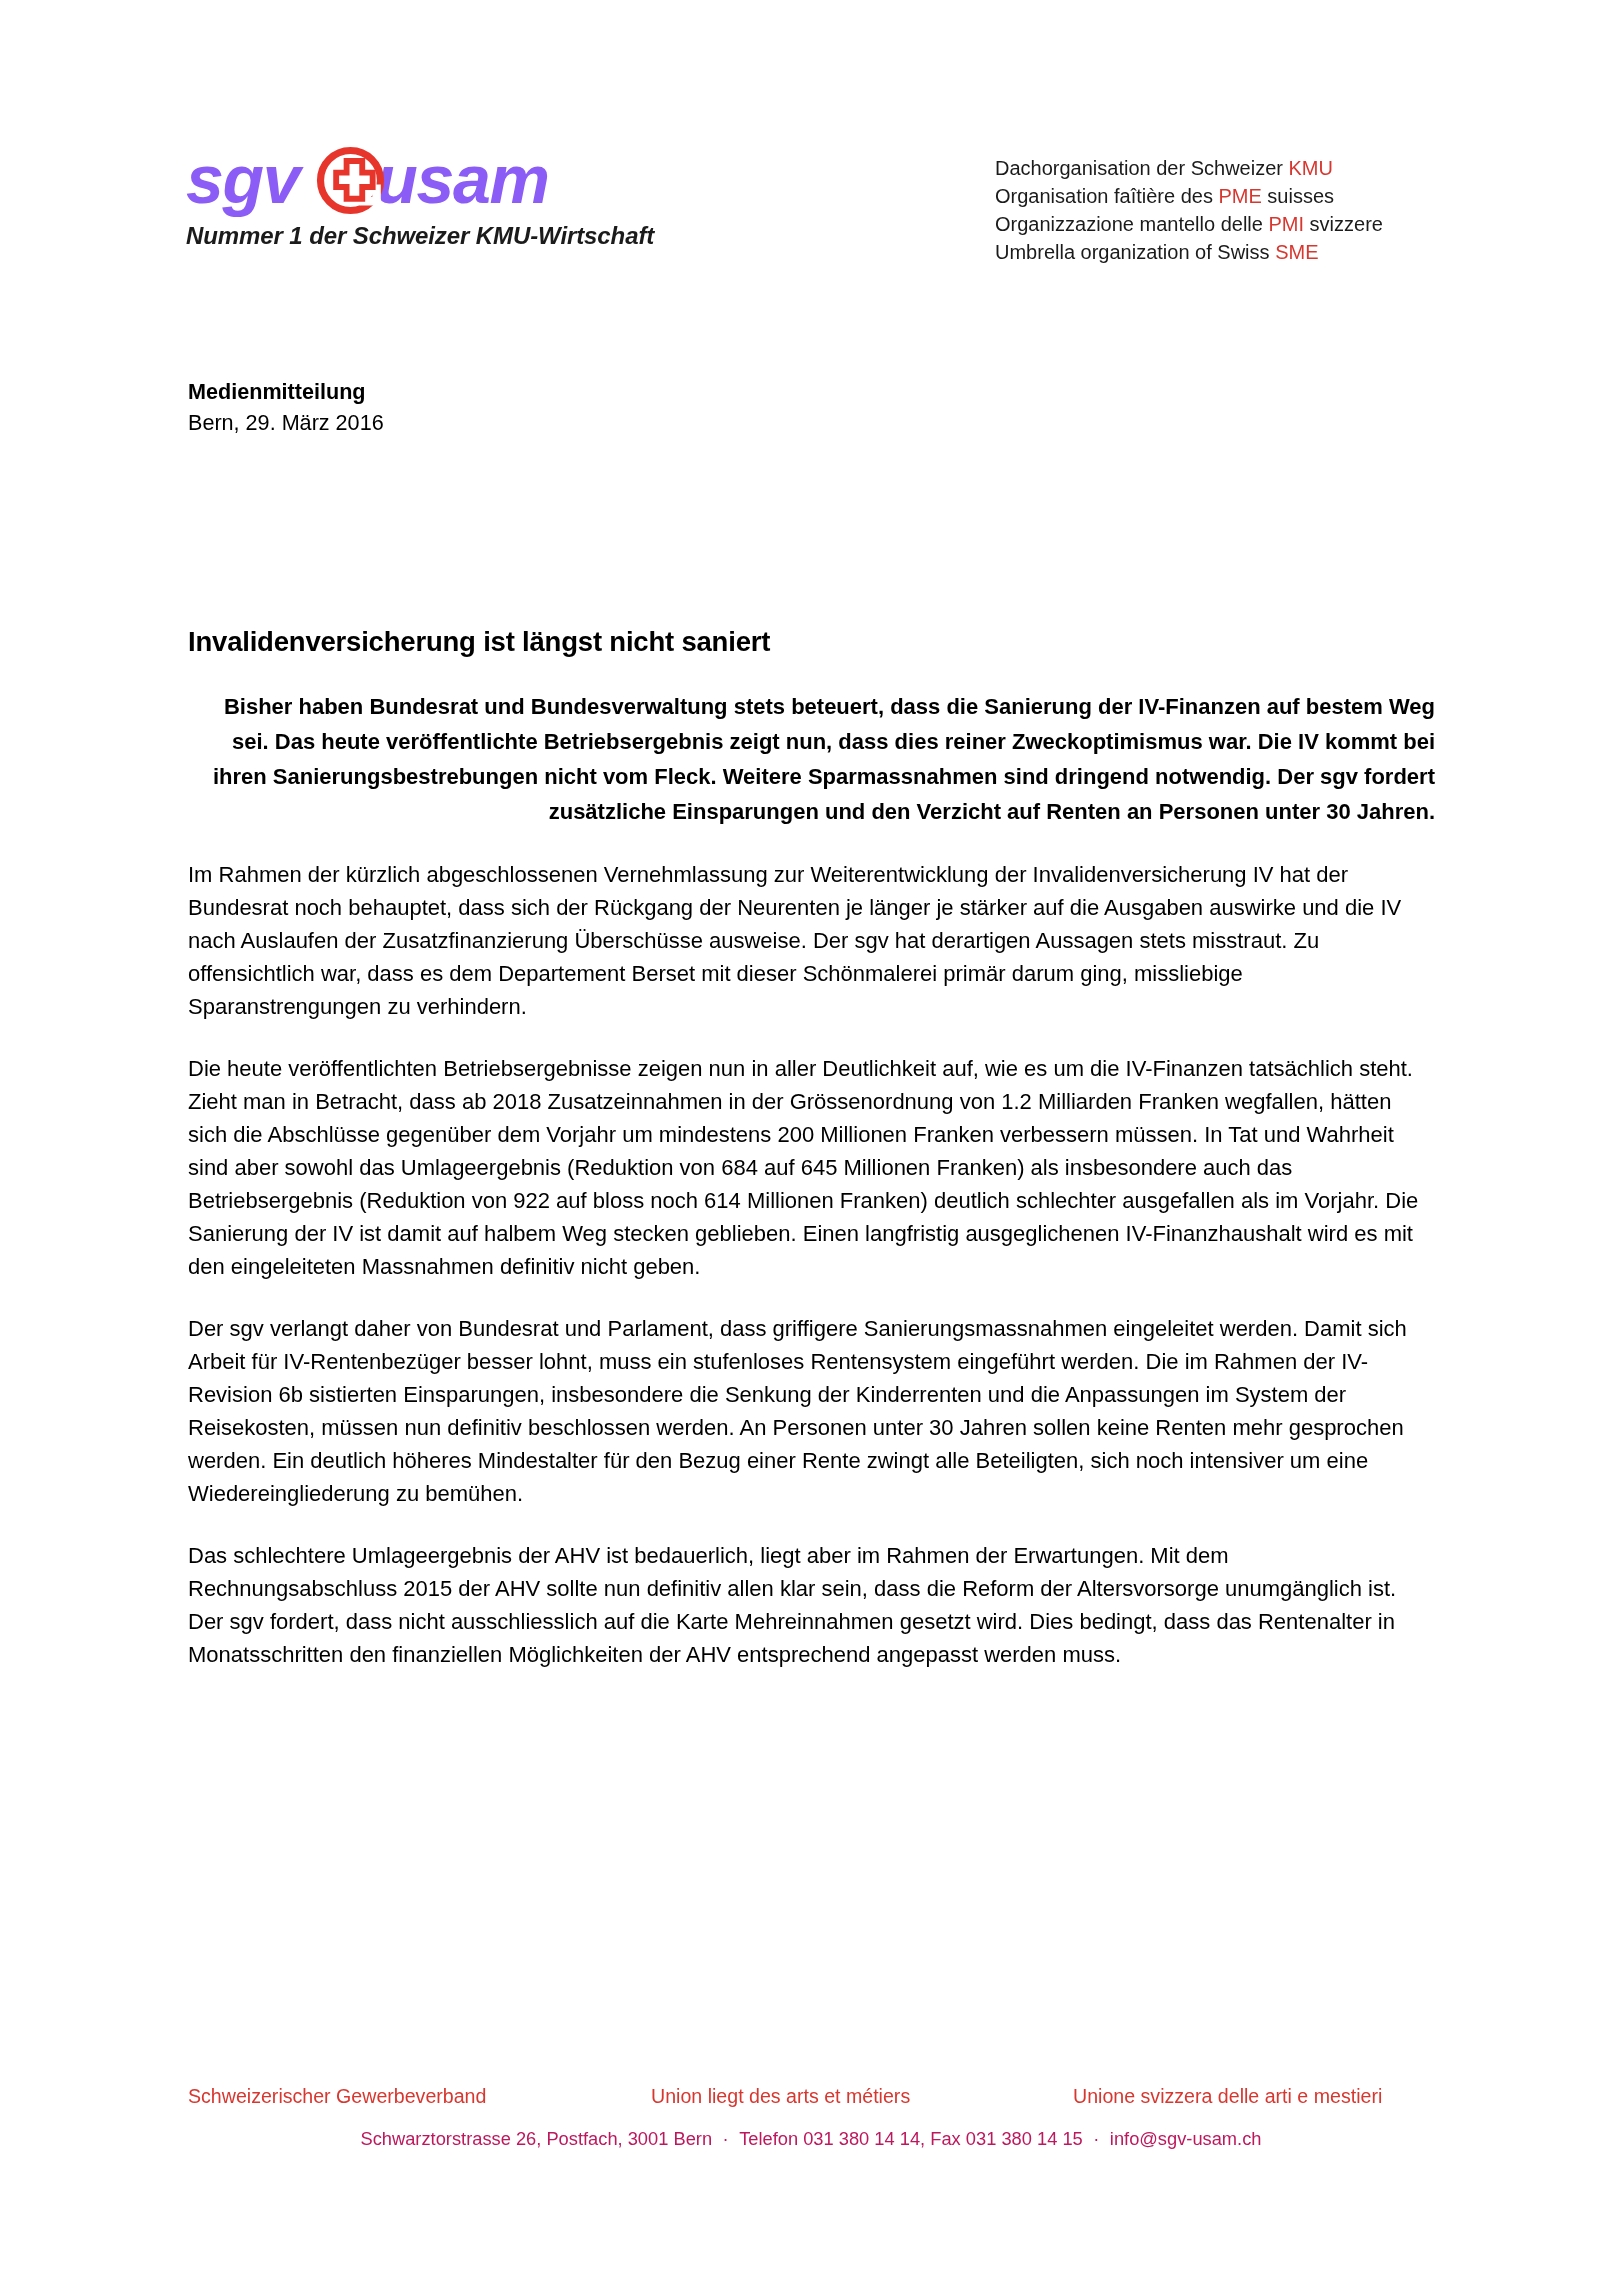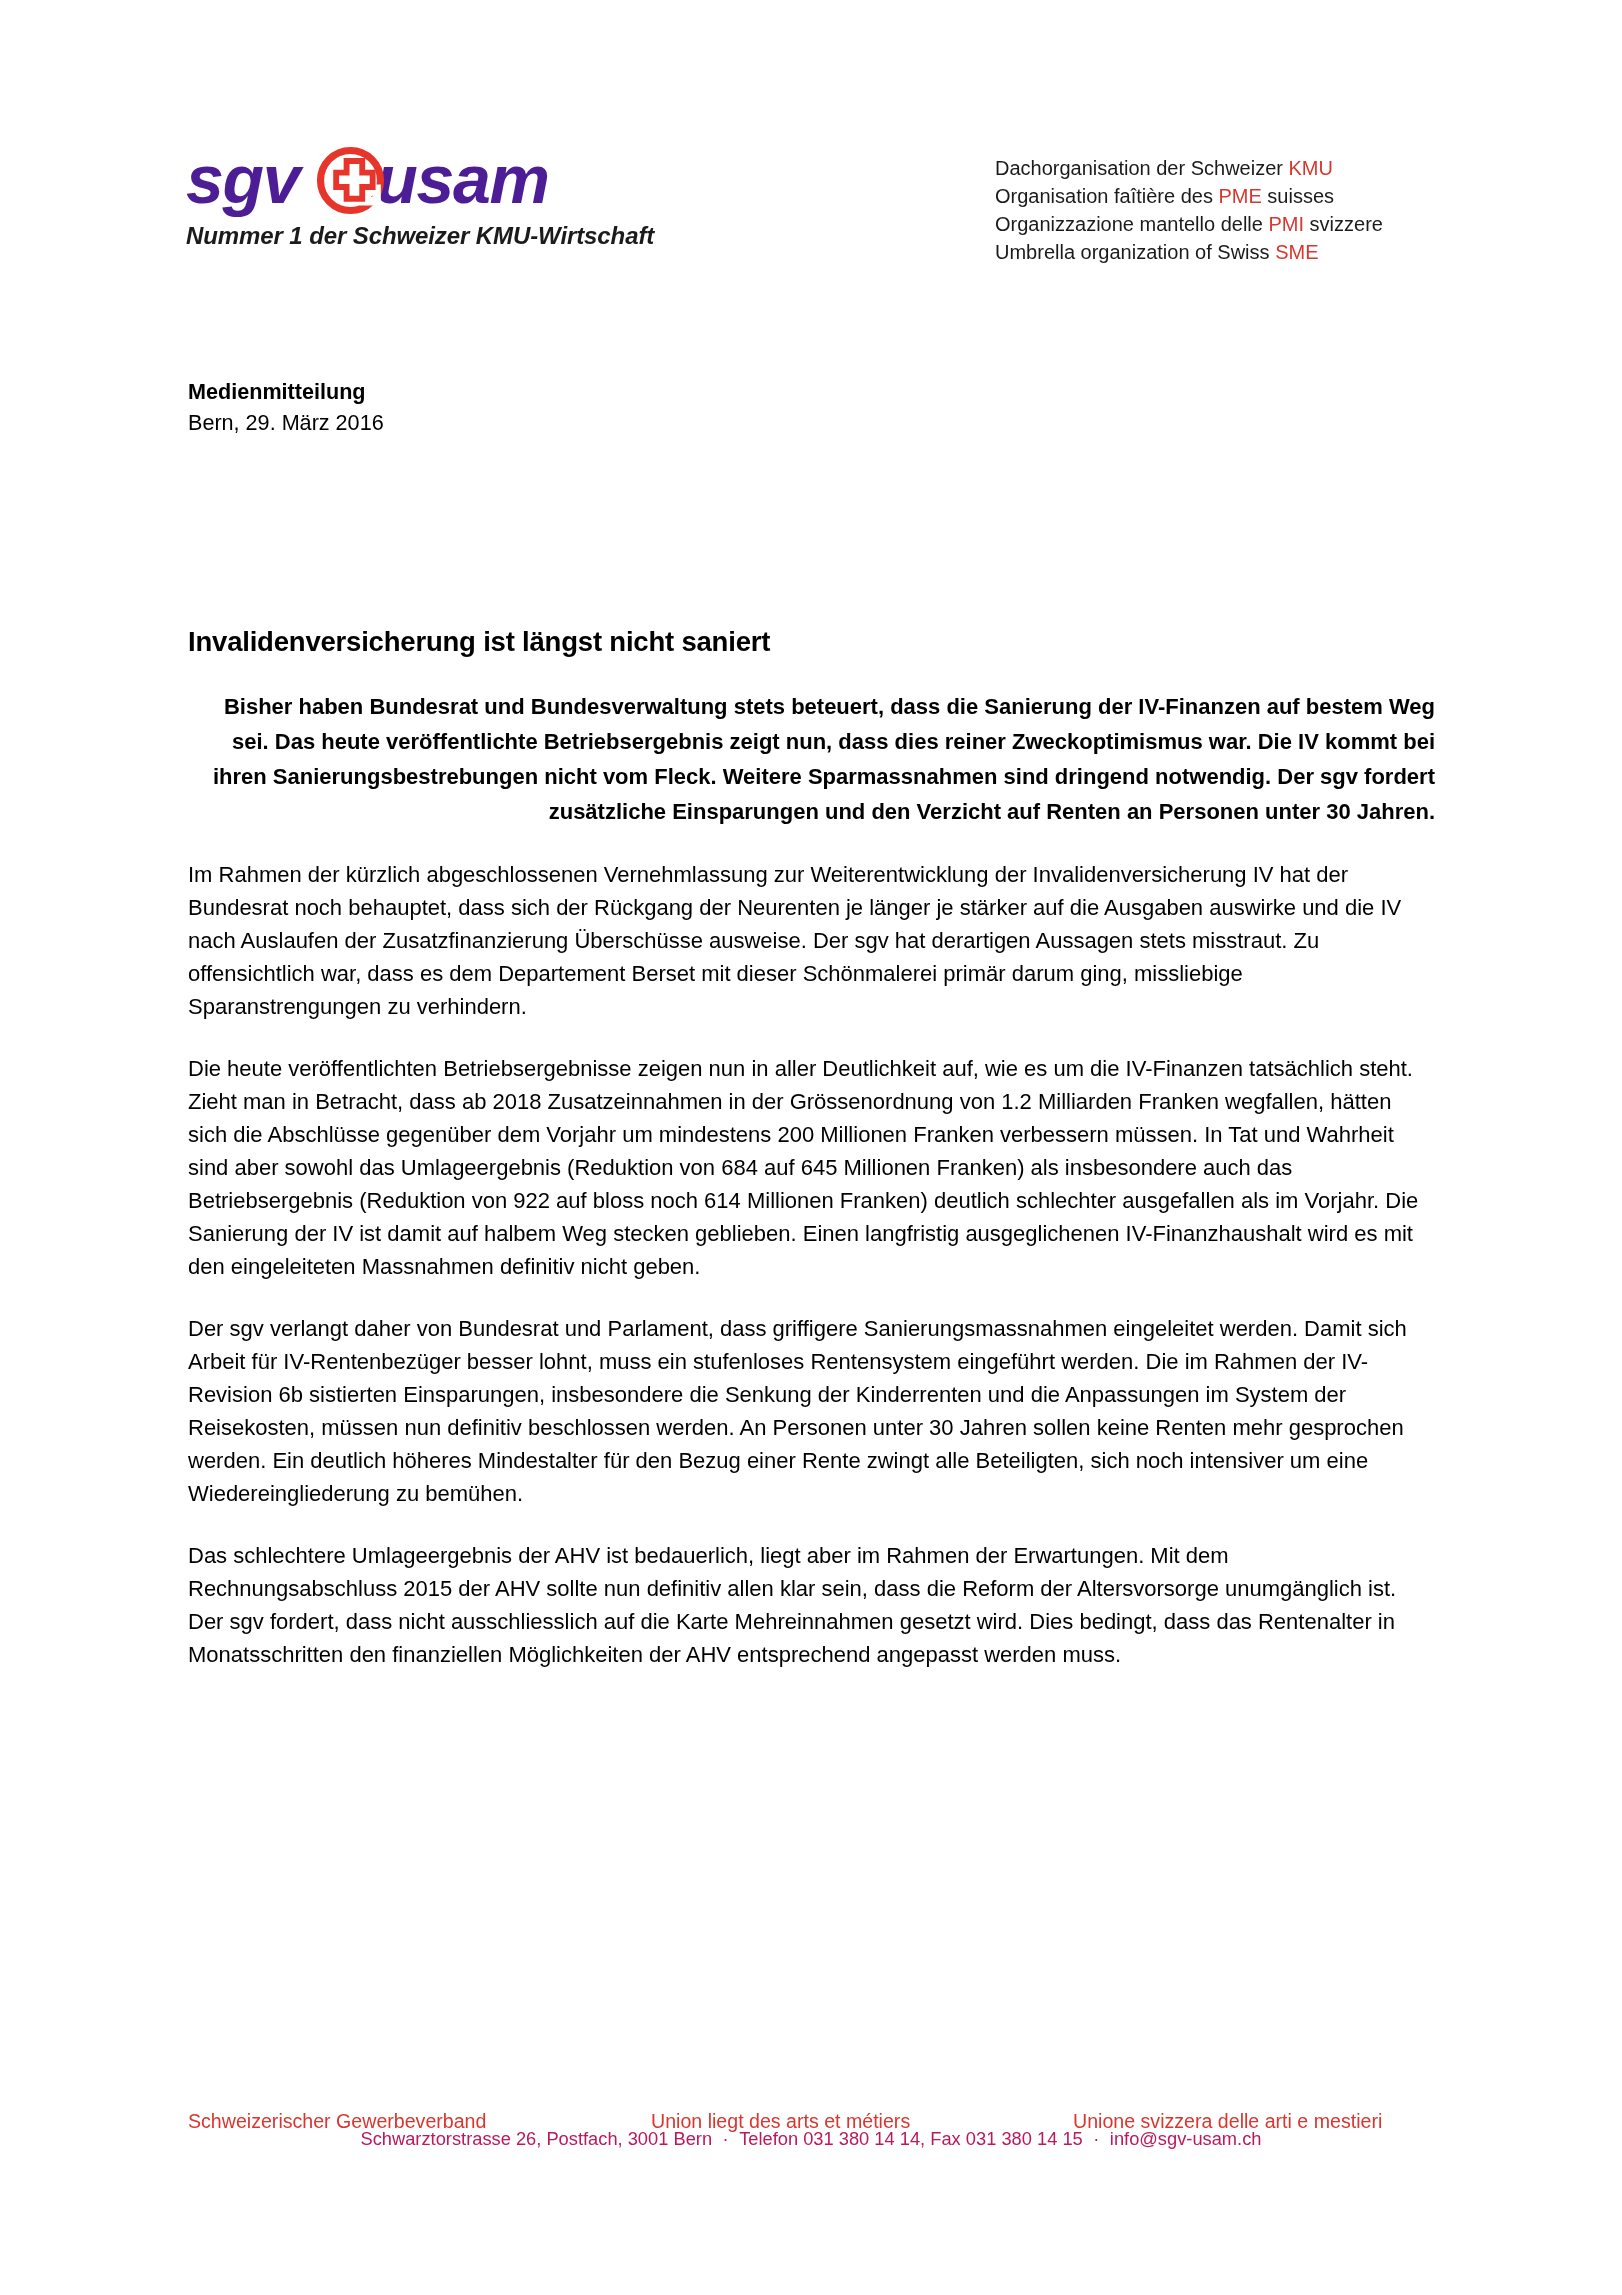--- a/index.html
+++ b/index.html
@@ -47,21 +47,21 @@
 
   .logo-text {
     position: absolute;
     top: 0;
     left: 0;
     font-family: "Liberation Sans", sans-serif;
     font-style: italic;
     font-weight: bold;
     font-size: 68px;
     letter-spacing: -1.3px;
-    color: #4c1d95;
+    color: #8b5cf6;
     line-height: 77px;
     white-space: nowrap;
   }
   .logo-text .seg-a { margin-right: 77px; }
 
   .logo-emblem {
     position: absolute;
     left: 128px;
     top: 2.6px;
     width: 73px;
@@ -140,21 +140,21 @@
     bottom: 143px;
     width: 100%;
   }
 
   .footer-names {
     position: relative;
     height: 30px;
     color: #d8372f;
     font-size: 19.6px;
   }
-  .footer-names span { position: absolute; white-space: nowrap; margin-top: 25px; }
+  .footer-names span { position: absolute; white-space: nowrap; }
   .fn-de { left: 188px; }
   .fn-fr { left: 651px; }
   .fn-it { left: 1073px; }
 
   .footer-contact {
     margin-top: 9.2px;
     text-align: center;
     font-size: 18.3px;
     line-height: 27.5px;
     color: #be185d;

